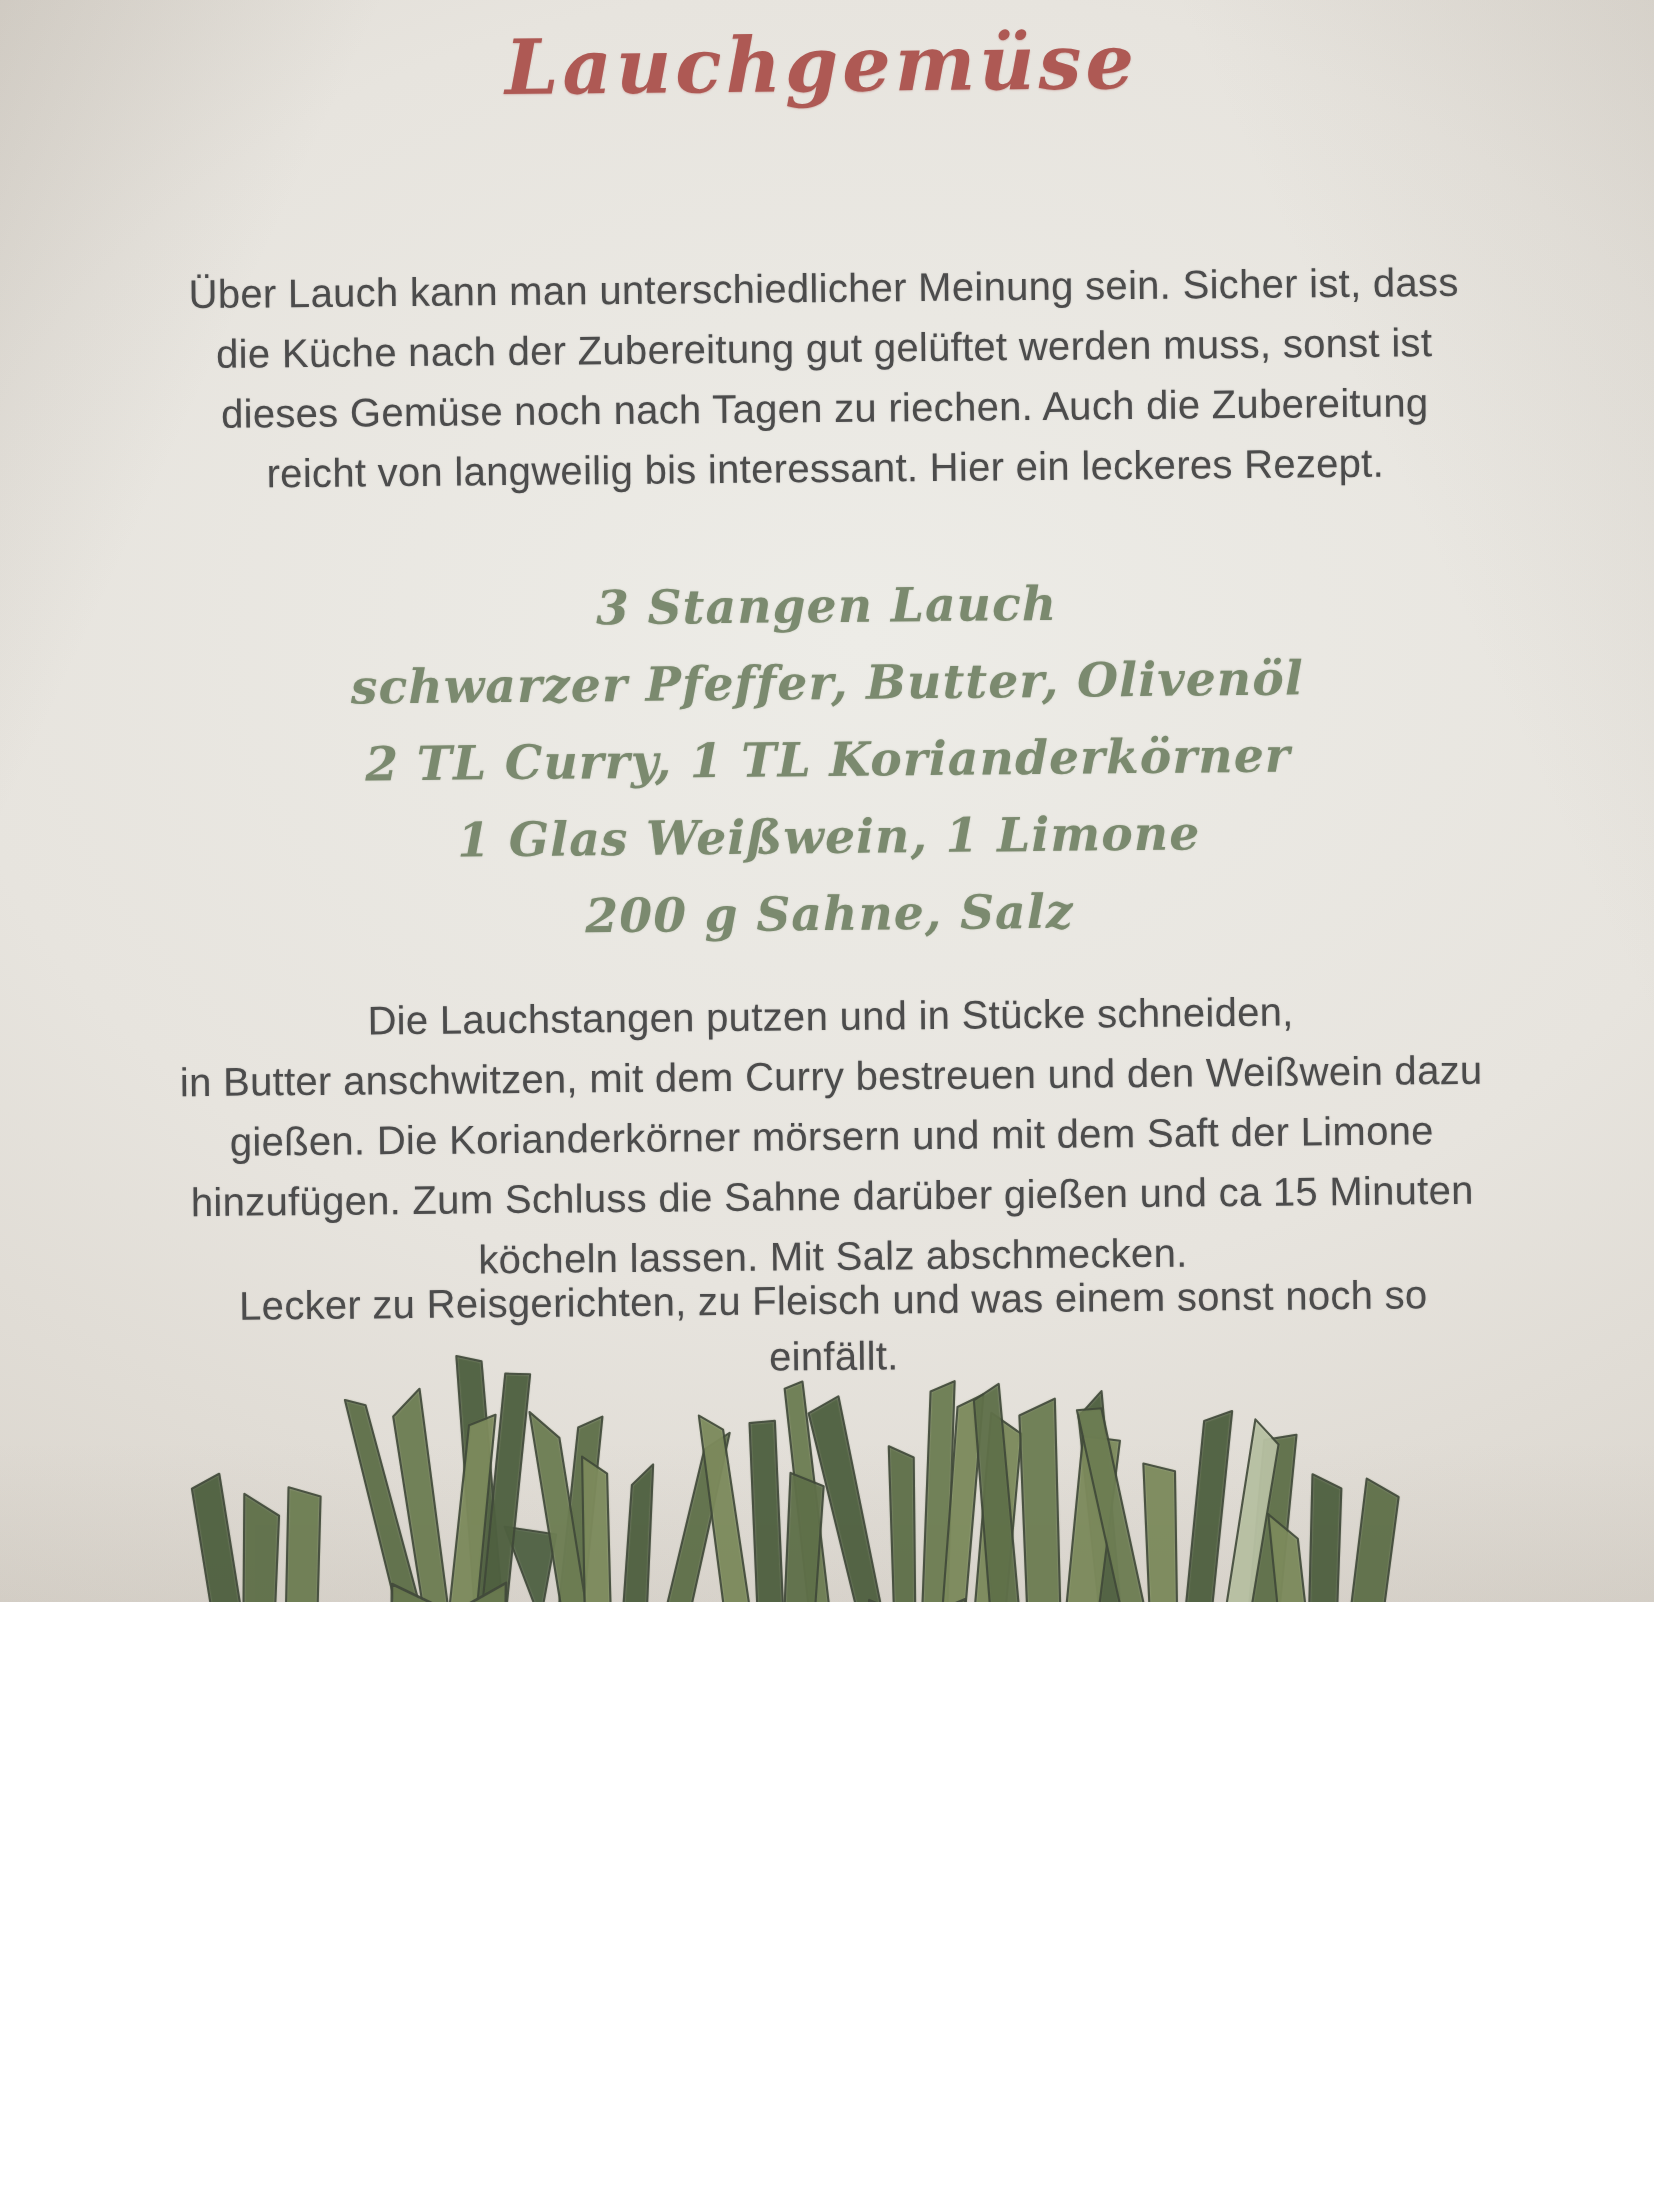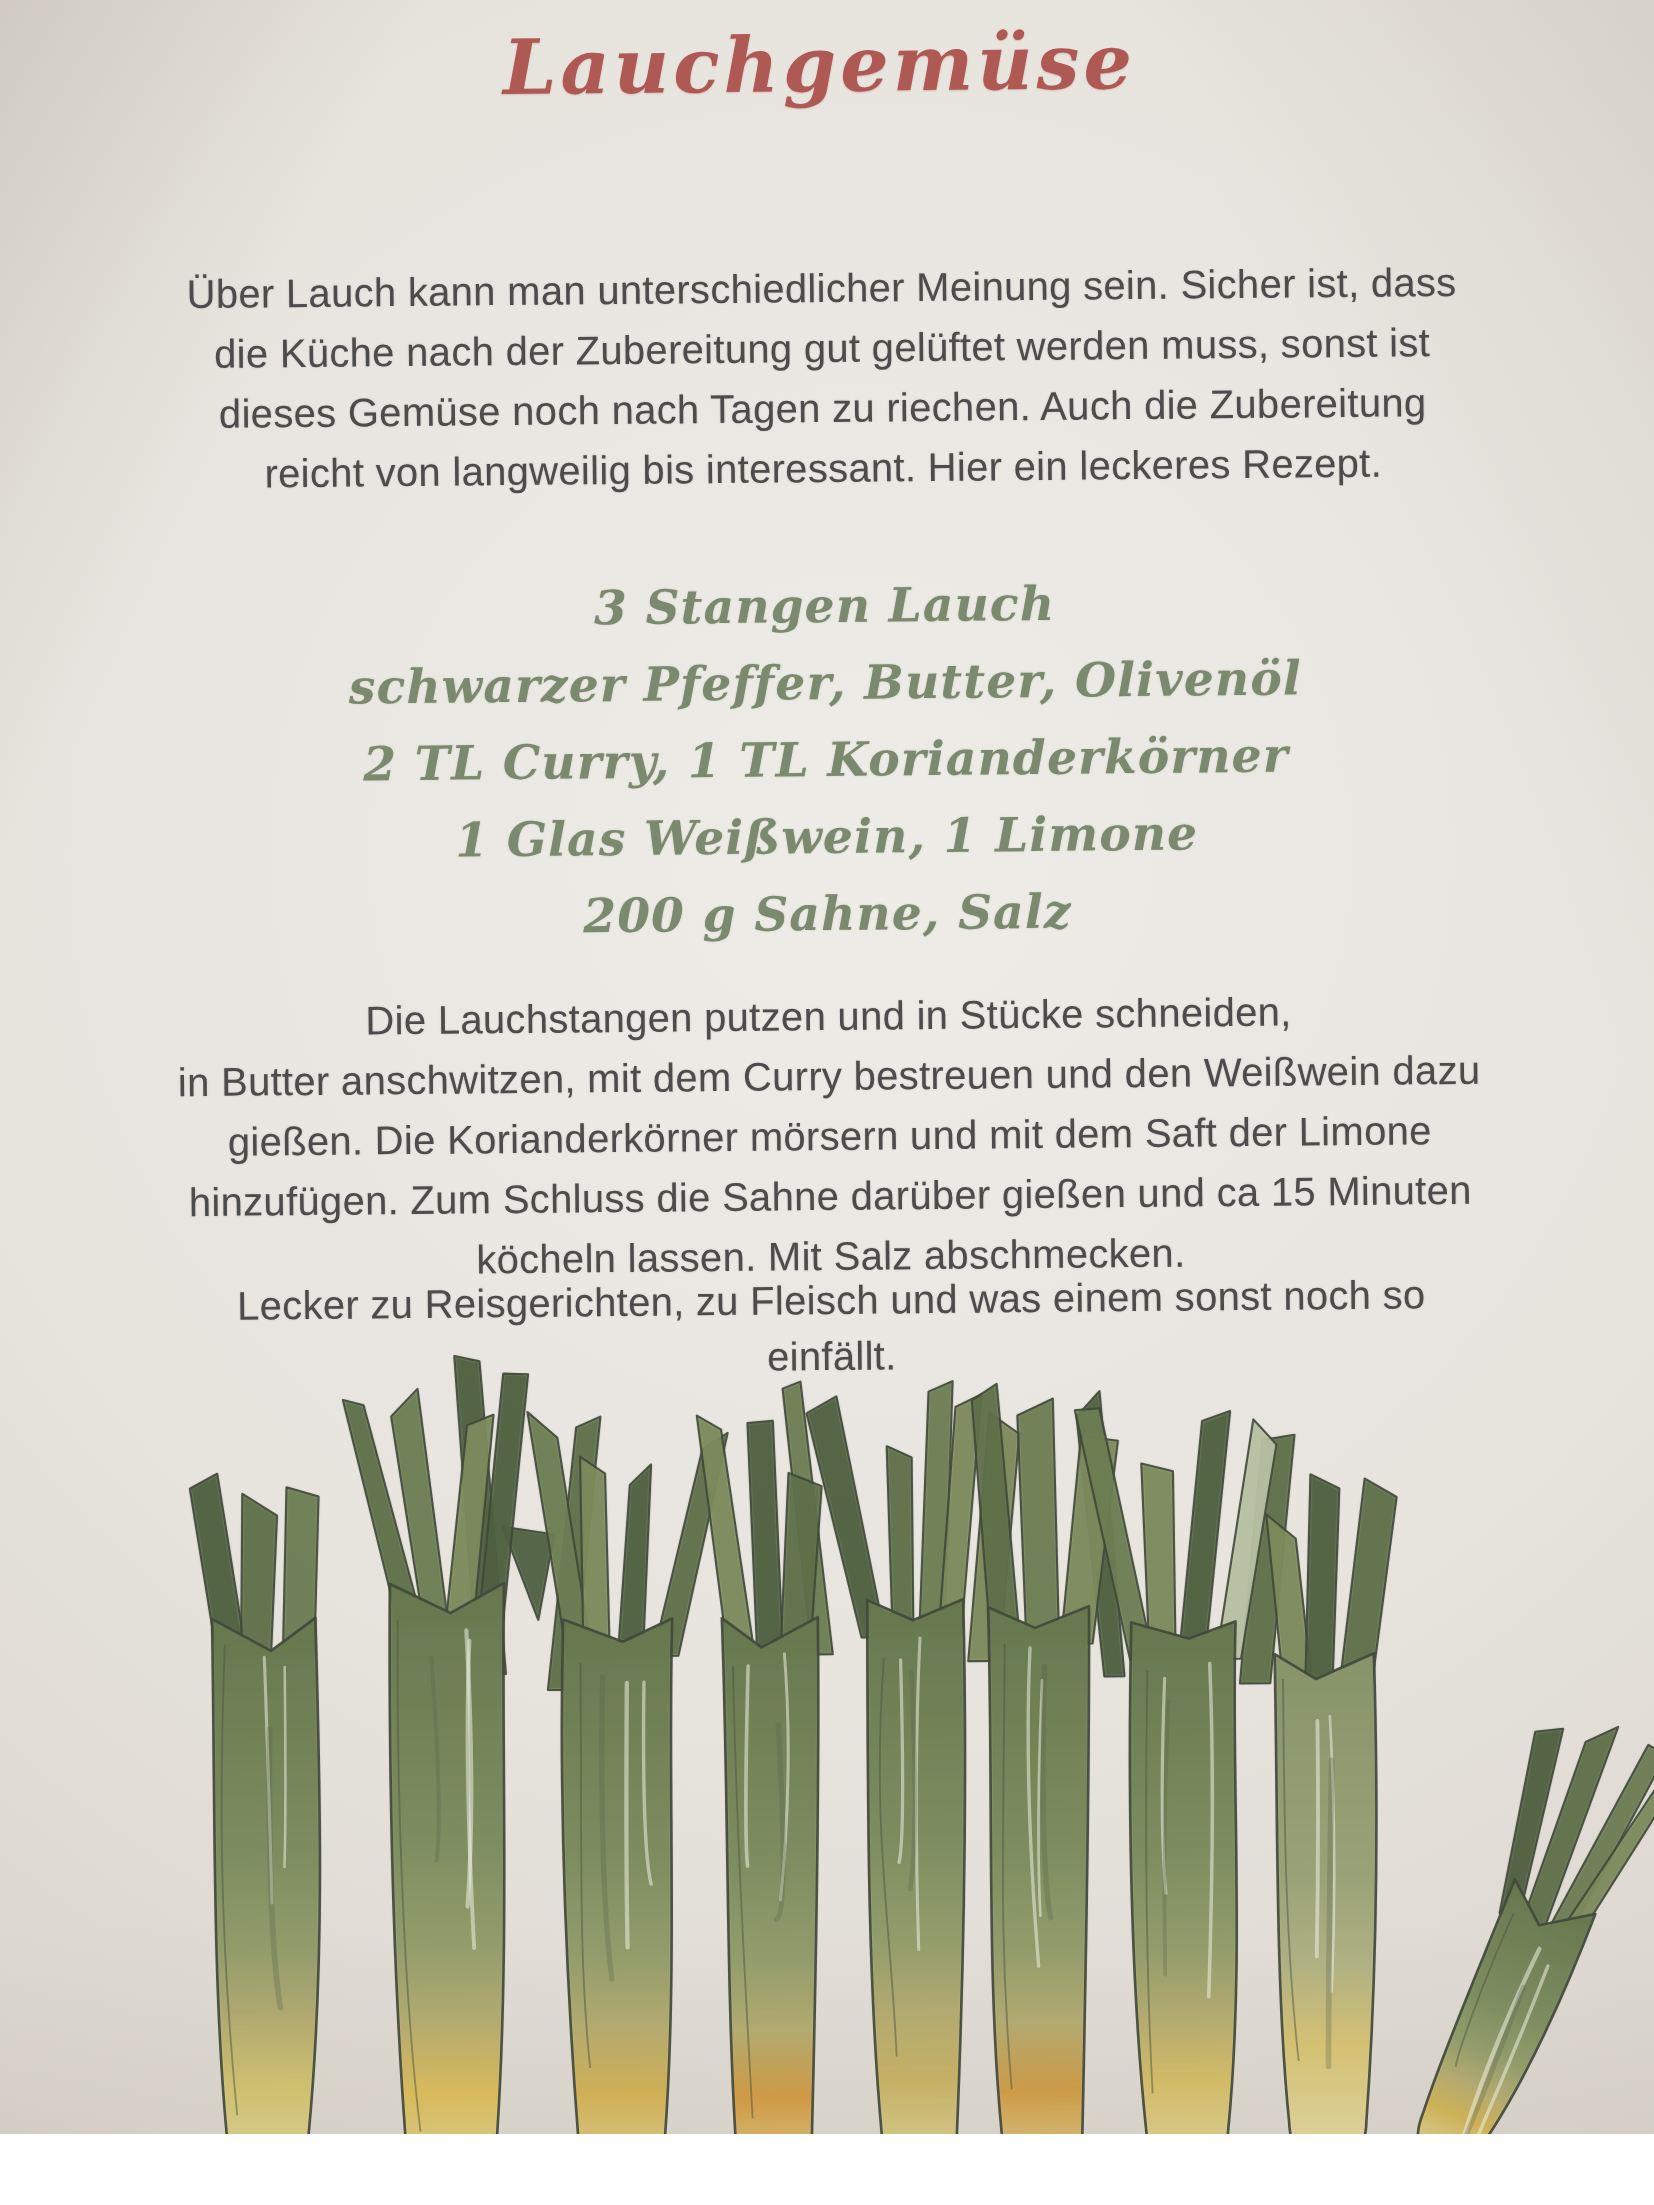--- a/index.html
+++ b/index.html
@@ -1,17 +1,17 @@
 <!DOCTYPE html>
 <html lang="de" style="font-size:13.2px"><head>
 <meta charset="utf-8">
 <style>
   html,body{margin:0;padding:0;}
   .page{
-    position:relative;width:1654px;height:2134px;overflow:hidden;
+    position:relative;width:1654px;height:1602px;overflow:hidden;
     font-family:"Liberation Sans",sans-serif;
     background:
       linear-gradient(115deg, rgba(148,138,126,0.22) 0%, rgba(148,138,126,0) 16%),
       linear-gradient(245deg, rgba(148,138,126,0.15) 0%, rgba(148,138,126,0) 20%),
       linear-gradient(0deg, rgba(148,138,126,0.10) 0%, rgba(148,138,126,0) 10%),
       radial-gradient(ellipse 115% 85% at 52% 40%, #edece7 0%, #e7e4de 48%, #dad5cd 84%, #cec8bf 100%);
   }
   .rot{position:absolute;inset:0;transform:rotate(-0.55deg);transform-origin:50% 40%;}
   .block{position:absolute;left:0;width:100%;text-align:center;}
   .title{

